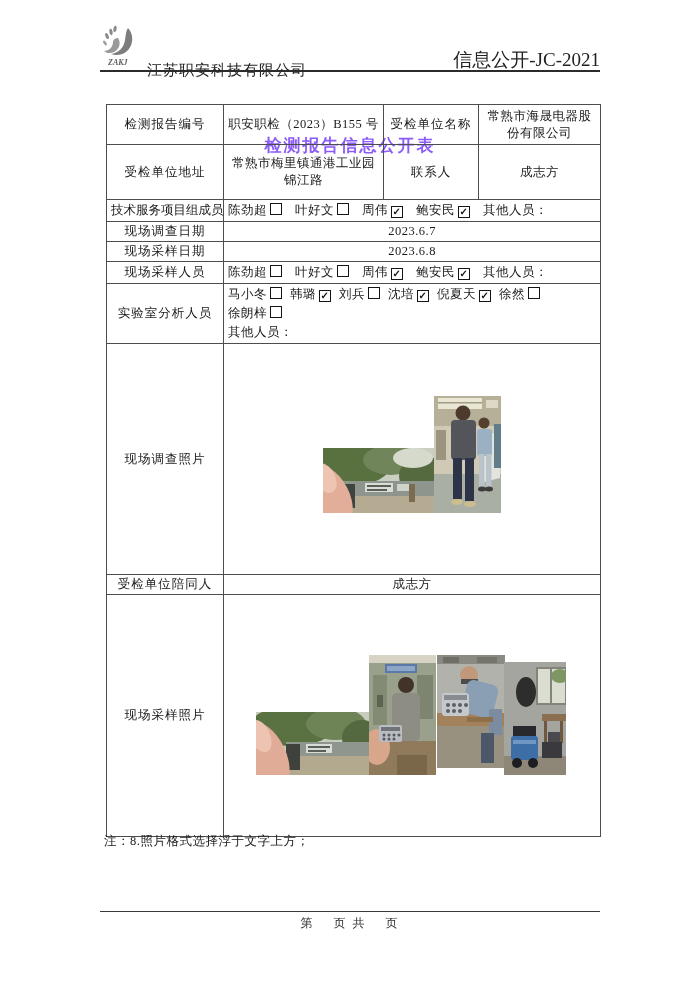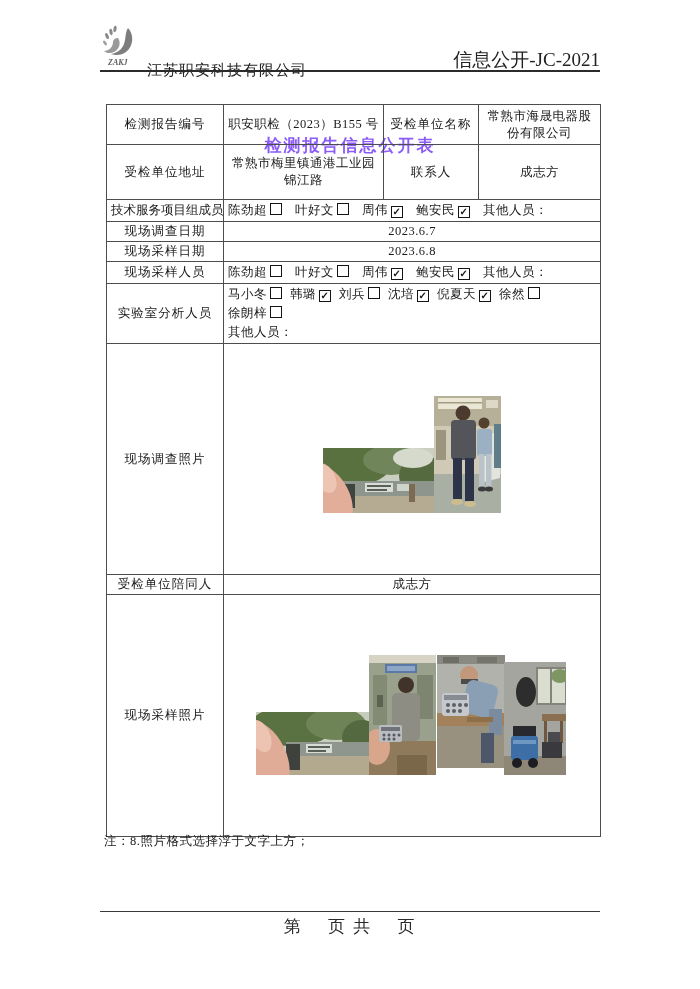--- a/index.html
+++ b/index.html
@@ -29,21 +29,21 @@
       font-size:10px;line-height:9px;text-align:center;vertical-align:-1px;
       margin-left:3px;font-weight:bold;color:#111;}
   .others{letter-spacing:0.5px;}
   .lab2line{line-height:19px;}
   
   .photo{position:absolute;display:block;}
   
   .note{position:absolute;left:104px;top:833px;font-size:12.5px;letter-spacing:0.5px;color:#1a1a1a;}
   .ftr-rule{position:absolute;left:100px;top:911px;width:500px;height:1px;background:#3a3a3a;}
   .ftr-text{position:absolute;left:100px;top:915px;width:500px;text-align:center;
-            font-size:17px;letter-spacing:2px;color:#2a2a2a;}
+            font-size:12px;letter-spacing:2px;color:#2a2a2a;}
 </style>
 </head>
 <body>
 
 <svg class="hdr-logo" viewBox="0 0 50 44">
   <path d="M30 4 C36 10 36 22 28 28 C24 31 18 32 13 30 C20 29 26 24 27 16 C28 10 28 7 30 4 Z" fill="#7d7d7d"></path>
   <path d="M20 14 C23 18 22 25 16 28 C12 30 8 29 6 27 C11 27 15 23 15 18 C15 16 17 14 20 14 Z" fill="#9a9a9a"></path>
   <ellipse cx="9" cy="12" rx="1.6" ry="3.2" fill="#8a8a8a" transform="rotate(-20 9 12)"></ellipse>
   <ellipse cx="13" cy="8" rx="1.6" ry="3.2" fill="#8a8a8a" transform="rotate(-8 13 8)"></ellipse>
   <ellipse cx="17" cy="5" rx="1.6" ry="3.2" fill="#8a8a8a" transform="rotate(8 17 5)"></ellipse>

